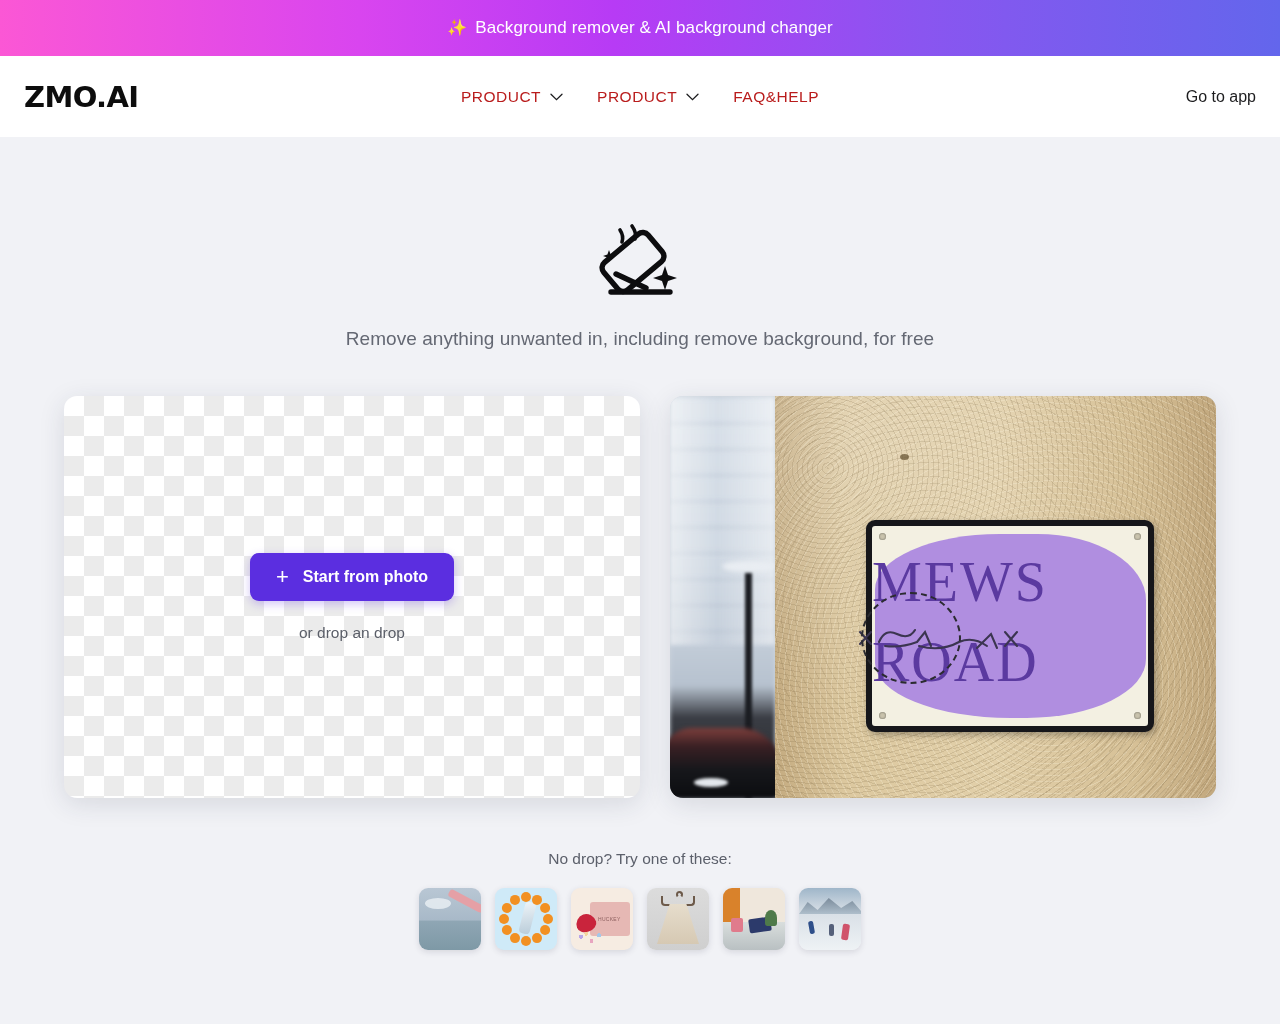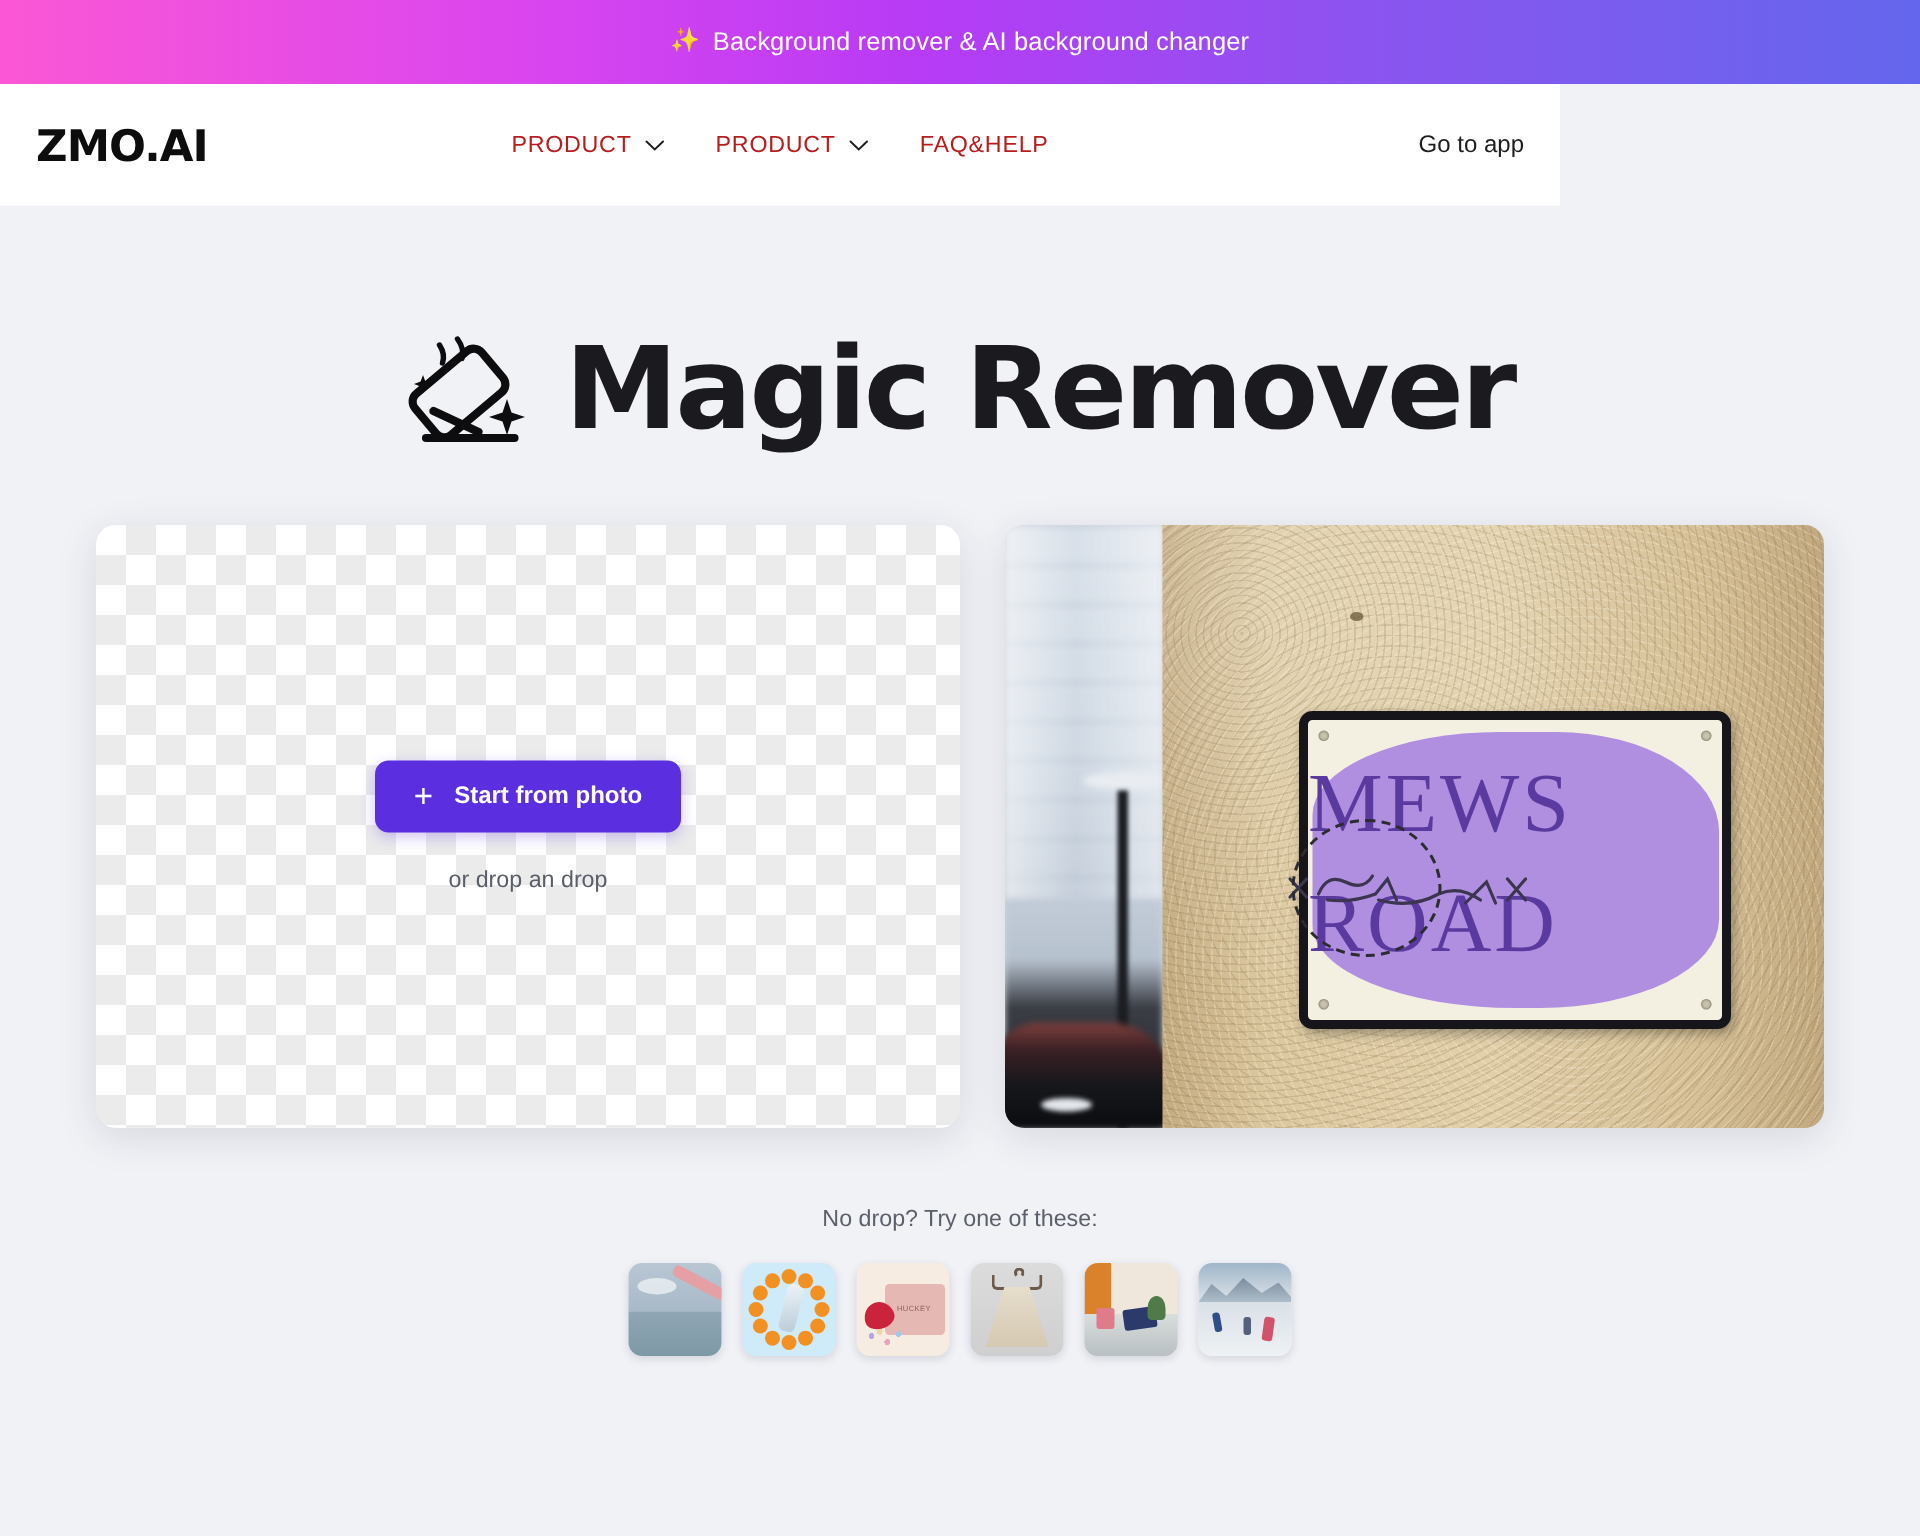--- a/index.html
+++ b/index.html
@@ -26,21 +26,21 @@
     background: #ffffff; color: #111; border: none;
     border-radius: 999px; height: 36px; padding: 0 20px;
     font-family: inherit; font-size: 14.5px; font-weight: 500;
     display: flex; align-items: center; gap: 7px; cursor: pointer;
     white-space: nowrap;
   }
   .arrow-ico { font-size: 15px; line-height: 1; }
 
   
   .navbar {
-    height: 81px; width: 1040px; background: #ffffff;
+    height: 81px; width: 1280px; background: #ffffff;
     display: flex; align-items: center; position: relative;
   }
   .brand {
     position: absolute; left: 24px;
     font-size: 29px; font-weight: 800; letter-spacing: -.6px;
     color: #0d0d0d; font-family: "DejaVu Sans", sans-serif;
   }
   .nav-links {
     margin: 0 auto; display: flex; align-items: center; gap: 34px;
   }
@@ -309,22 +309,22 @@
         <path d="M18 56 L48 70"></path>
         <path d="M13 74 L72 74"></path>
       </g>
       <g fill="none" stroke="#0d0d0f" stroke-width="3.6" stroke-linecap="round">
         <path d="M22 12 Q26 18 24 24"></path>
         <path d="M34 8 Q39 15 37 21"></path>
       </g>
       <path d="M67 48 L70 57 L79 60 L70 63 L67 72 L64 63 L55 60 L64 57 Z" fill="#0d0d0f"></path>
       <path d="M11 32 L12.6 36.4 L17 38 L12.6 39.6 L11 44 L9.4 39.6 L5 38 L9.4 36.4 Z" fill="#0d0d0f"></path>
     </svg>
-    <h1 class="hero-title">Magic Remover</h1>
-  </div>
+  </div>
+  <p class="hero-sub">Remove anything unwanted in, including remove background, for free</p>
 </section>
 
 <section class="workspace">
 
   <div class="upload-card card-shadow">
     <button class="start-btn">
       <span class="plus-ico">+</span>
       <span>Start from photo</span>
     </button>
     <div class="drop-hint">or drop an drop</div>

